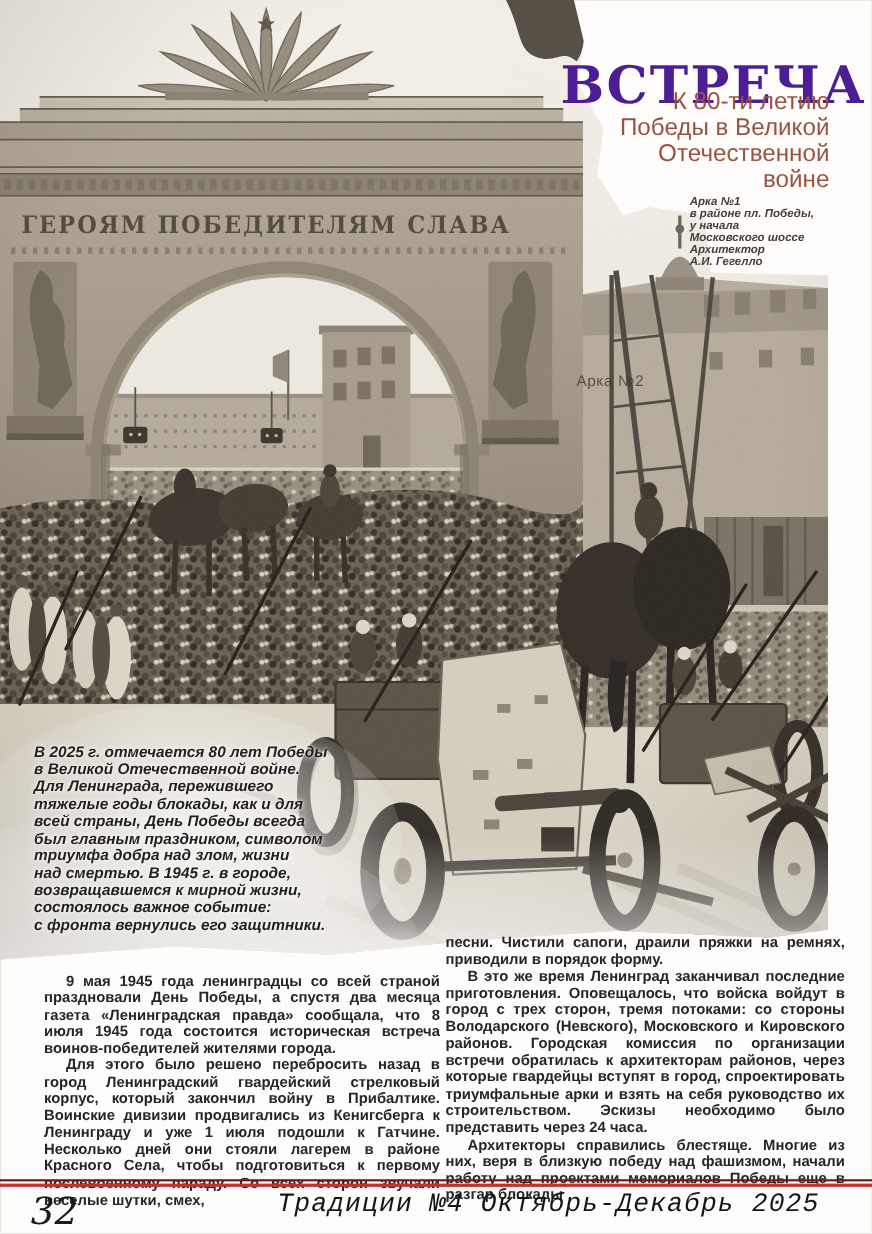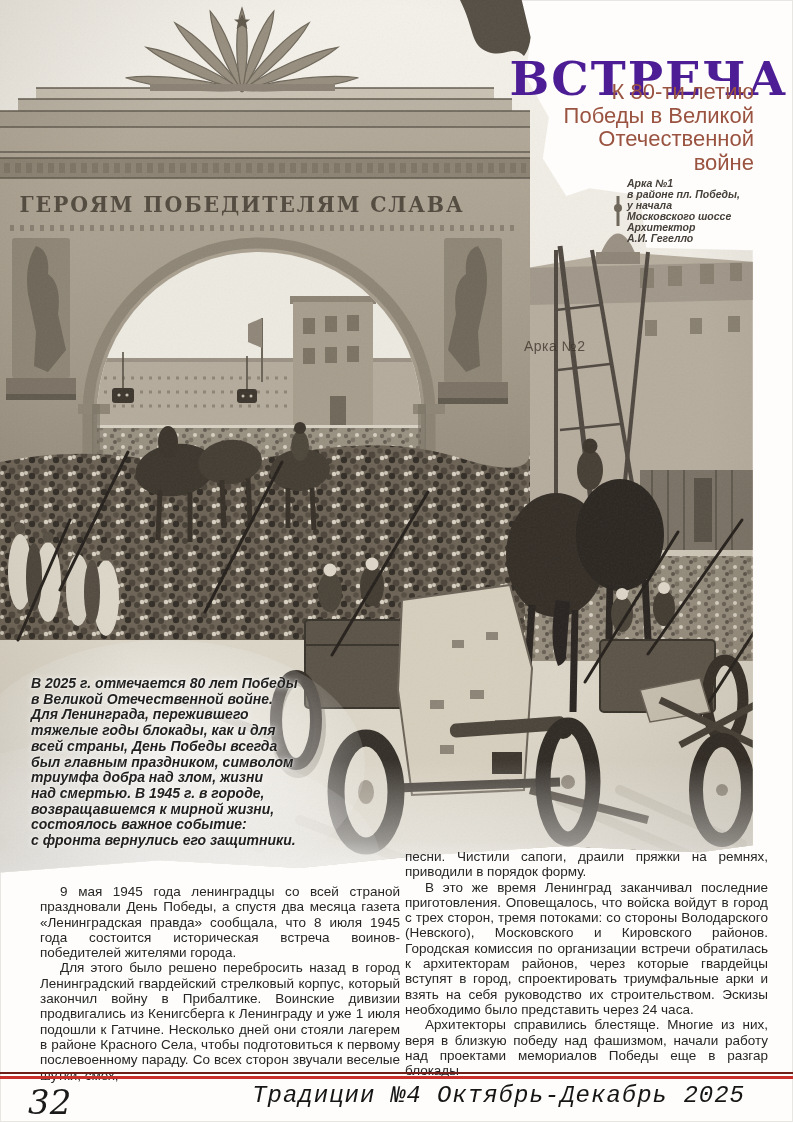--- a/index.html
+++ b/index.html
@@ -36,21 +36,21 @@
   .header-subtitle{
     position:absolute;top:80px;right:39px;text-align:right;
     font-size:22px;line-height:23.5px;color:#9a5340;
   }
   .header-caption{
     position:absolute;top:178px;right:53px;text-align:left;
     font-size:10.5px;line-height:10.9px;font-style:italic;font-weight:bold;
     color:#46403a;
   }
   
-  .col{position:absolute;color:#262626;}
+  .col{position:absolute;color:#262626;font-weight:bold;}
   .col p{
     margin:0;font-size:13.5px;line-height:15.3px;text-align:justify;
   }
   .col p.indent{text-indent:20px;}
   .col-left{left:40px;top:884px;width:360px;}
   .col-right{left:405px;top:849px;width:363px;}
   
   .footer-rule{position:absolute;left:0;top:1072px;width:793px;}
   .rule-dark{height:2px;background:#6f1d17;}
   .rule-red{height:3px;background:#c9302c;margin-top:2px;}

